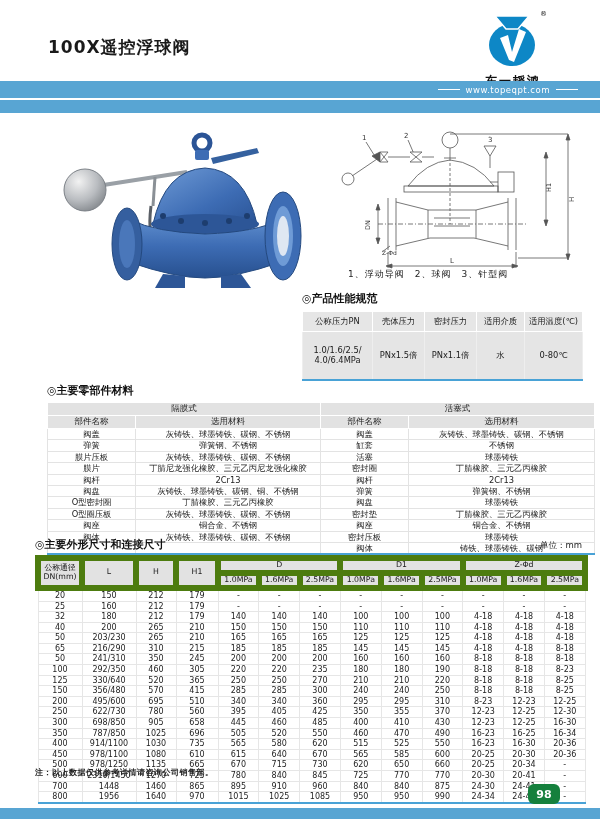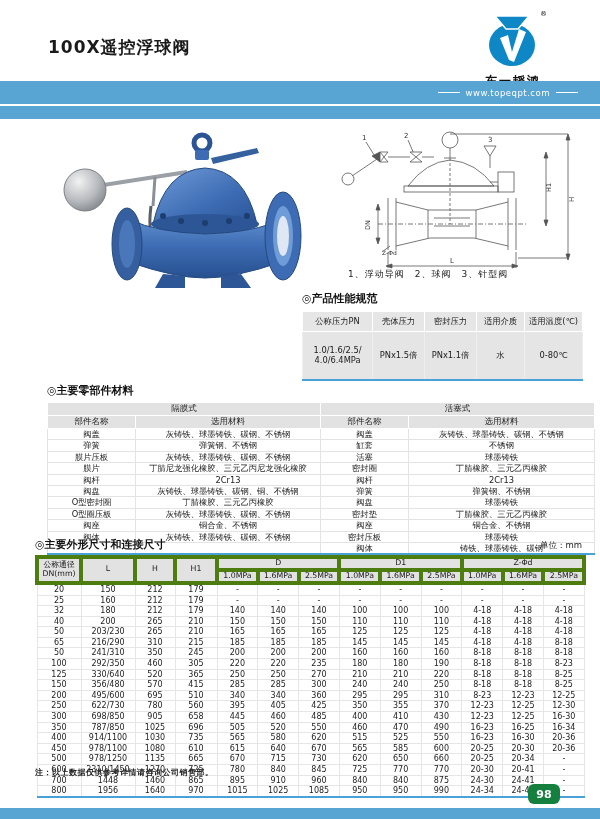--- a/index.html
+++ b/index.html
@@ -10,21 +10,21 @@
     margin:0 auto; overflow:hidden;
   }
   
   .page-title { position:absolute; left:48px; top:36px; font-size:17px; font-weight:bold; letter-spacing:1px; }
   .logo-block { position:absolute; right:52px; top:12px; width:70px; text-align:center; }
   .logo-mark { position:relative; display:inline-block; }
   .reg-mark { position:absolute; right:-8px; top:-2px; font-size:7px; color:#111; }
   .logo-text { font-size:12px; font-weight:bold; letter-spacing:2px; margin-top:1px; color:#111; }
   
   .banner { position:absolute; left:0; top:81px; width:600px; height:32px; }
-  .banner .bar1 { height:23px; background:#58a5d3; display:flex; align-items:center; justify-content:flex-end; padding-right:16px;text-align:right; }
+  .banner .bar1 { height:17px; background:#58a5d3; display:flex; align-items:center; justify-content:flex-end; padding-right:16px;text-align:right; }
   .banner .gap  { height:2px; background:#fff; }
   .banner .bar2 { height:13px; background:#58a5d3; }
   .site-wrap { display:flex; align-items:center; color:#fff; font-size:8.5px; letter-spacing:0.5px; }
   .site-wrap .dash { width:22px; height:1px; background:#fff; margin:0 6px; }
   
   .photo-box  { position:absolute; left:35px;  top:128px; width:278px; height:162px; }
   .draw-box   { position:absolute; left:330px; top:128px; width:252px; height:148px; }
   .draw-caption { position:absolute; left:348px; top:268px; font-size:9px; letter-spacing:1px; color:#222; }
   
   .sec-heading { font-size:11px; font-weight:bold; color:#111; }
@@ -39,21 +39,21 @@
   
   .materials { position:absolute; left:35px; top:383px; width:547px;margin-left:12px; }
   .materials table { margin-top:4px; border-bottom:2px solid #49a2d6; }
   .materials th { background:#e2e2e2; font-weight:normal; font-size:8.5px; height:11px; border:1px solid #fff; }
   .materials td { font-size:8.3px; height:10.4px; line-height:10.4px; border:1px solid #e3e3e3; color:#222; }
   
   .dims { position:absolute; left:35px; top:537px; width:547px; }
   .dims-head { display:flex; justify-content:space-between; align-items:flex-end; }
   .unit { font-size:8.5px; color:#222; }
   .dims table { margin-top:3px; border-bottom:2px solid #49a2d6; }
-  .dims th { background:#e2e2e2; font-weight:normal; font-size:7.8px; line-height:1.15; border:4px solid #4d7c0f; height:11px; }
+  .dims th { background:#e2e2e2; font-weight:normal; font-size:7.8px; line-height:1.15; border:6px solid #4d7c0f; height:11px; }
   .dims td { font-size:8px; height:9.6px; line-height:9.6px; border:1px solid #e6e6e6; color:#222; }
   .note { position:absolute; left:35px; top:767px; font-size:8px; font-weight:bold; color:#222; letter-spacing:0.5px; }
   
   .page-badge { position:absolute; left:528px; top:784px; width:32px; height:20px; background:#15803d;
     border-radius:6px; color:#fff; font-size:11px; font-weight:bold; display:flex; align-items:center; justify-content:center; }
   .footer-bar { position:absolute; left:0; top:808px; width:600px; height:11px; background:#58a5d3; }
   svg { display:block; }
 </style>
 </head>
 <body>

